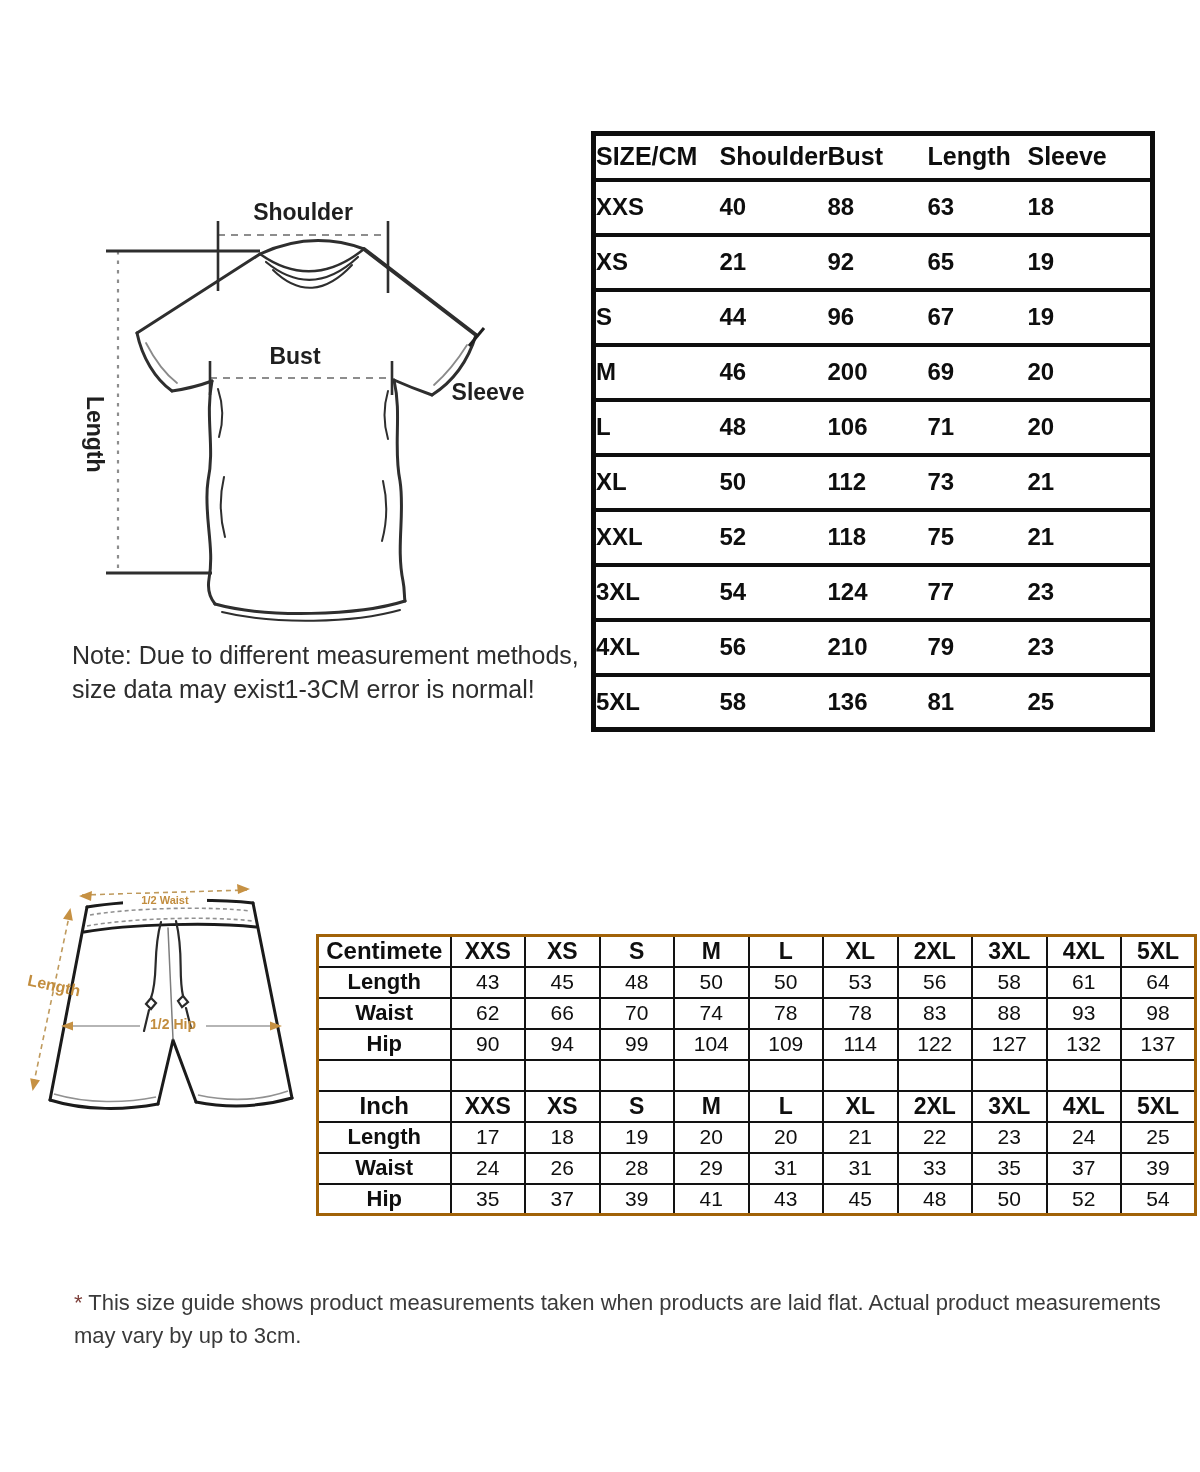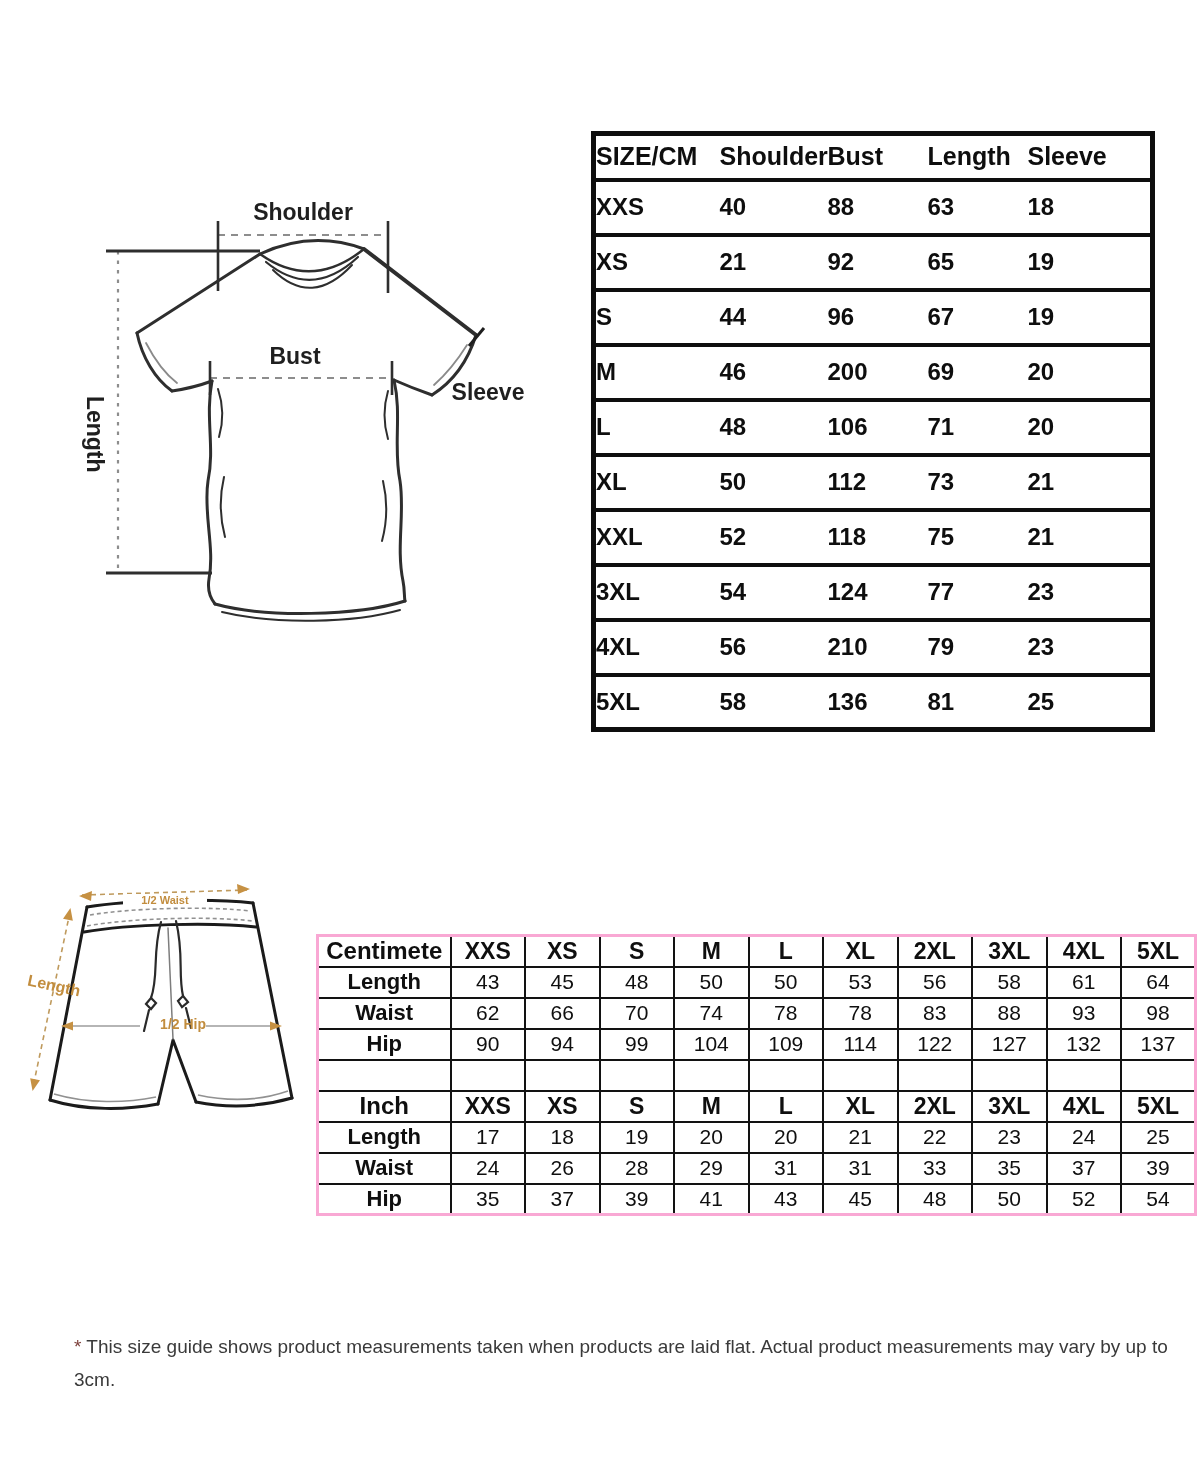--- a/index.html
+++ b/index.html
@@ -14,39 +14,39 @@
 
   .fig-label { position:absolute; font-weight:600; color:#1f1f1f; font-size:23px; text-align:center; line-height:1.15; }
   .lbl-shoulder { left:153px; top:14px;  width:180px; }
   .lbl-bust     { left:145px; top:158px; width:180px; }
   .lbl-length-t { left:-16px; top:236px; width:102px; transform:rotate(90deg); }
   .lbl-sleeve   { left:378px; top:194px; width:100px; }
 
   .shorts-label { position:absolute; color:#c28d3e; font-weight:600; text-align:center; line-height:1.1; }
   .lbl-half-waist { left:123px; top:36px;  width:84px; font-size:11px; background:#fff; }
   .lbl-length-s   { left:8px;   top:119px; width:92px; font-size:16px; transform:rotate(12deg); }
-  .lbl-half-hip   { left:140px; top:159px; width:66px; font-size:14px;text-align:right; }
+  .lbl-half-hip   { left:140px; top:159px; width:66px; font-size:14px; }
 
   .note { position:absolute; left:72px; top:638px; font-size:25px; line-height:34px; color:#2d2d2d; }
 
   table { background:#fff; }
   .toptable { position:absolute; left:591px; top:131px; width:559px; border-collapse:collapse; table-layout:fixed; border:5px solid #0e0e0e; }
   .toptable th, .toptable td { text-align:left; vertical-align:middle; color:#0e0e0e; padding:0; }
   .toptable th { height:46px; font-size:25px; font-weight:600; }
   .toptable tbody td { height:55px; border-top:4px solid #0e0e0e; font-size:24px; }
   .toptable td.size { font-weight:600; }
   .toptable td.val  { font-weight:700; }
 
-  .bottomtable { position:absolute; left:316px; top:934px; width:881px; border-collapse:collapse; table-layout:fixed; border:3px solid #f9a8d4; }
+  .bottomtable { position:absolute; left:316px; top:934px; width:881px; border-collapse:collapse; table-layout:fixed; border:3px solid #a16207; }
   .bottomtable td { border:2.5px solid #121212; height:31px; text-align:center; vertical-align:middle; font-size:21px; color:#0f0f0f; padding:0; }
   .bottomtable td.unit   { font-size:24px; font-weight:700; }
   .bottomtable td.szh    { font-size:23px; font-weight:700; }
   .bottomtable td.rlabel { font-size:22px; font-weight:700; }
 
-  .footnote { position:absolute; left:74px; top:1330px; width:1100px; font-size:19px; line-height:33px; color:#3a3a3a; }
+  .footnote { position:absolute; left:74px; top:1286px; width:1100px; font-size:22px; line-height:33px; color:#3a3a3a; }
   .footnote .ast { color:#7c3f3a; }
 </style>
 </head>
 <body>
 
 <div class="canvas">
 
   <figure class="tshirt-fig">
     <svg viewBox="0 0 520 445" aria-hidden="true">
 
@@ -102,20 +102,24 @@
       <g>
         <line x1="409" y1="161" x2="424" y2="143" stroke="#1e1e1e" stroke-width="3"></line>
       </g>
     </svg>
     <div class="fig-label lbl-shoulder">Shoulder</div>
     <div class="fig-label lbl-bust">Bust</div>
     <div class="fig-label lbl-length-t">Length</div>
     <div class="fig-label lbl-sleeve">Sleeve</div>
   </figure>
 
+  <p class="note">
+    <span>Note: Due to different measurement methods,</span><br>
+    <span>size data may exist1-3CM error is normal!</span>
+  </p>
 
   <table class="toptable">
     <colgroup>
       <col style="width:126px">
         <col style="width:108px">
         <col style="width:100px">
         <col style="width:100px">
         <col style="width:125px">
     </colgroup>
     <thead>

